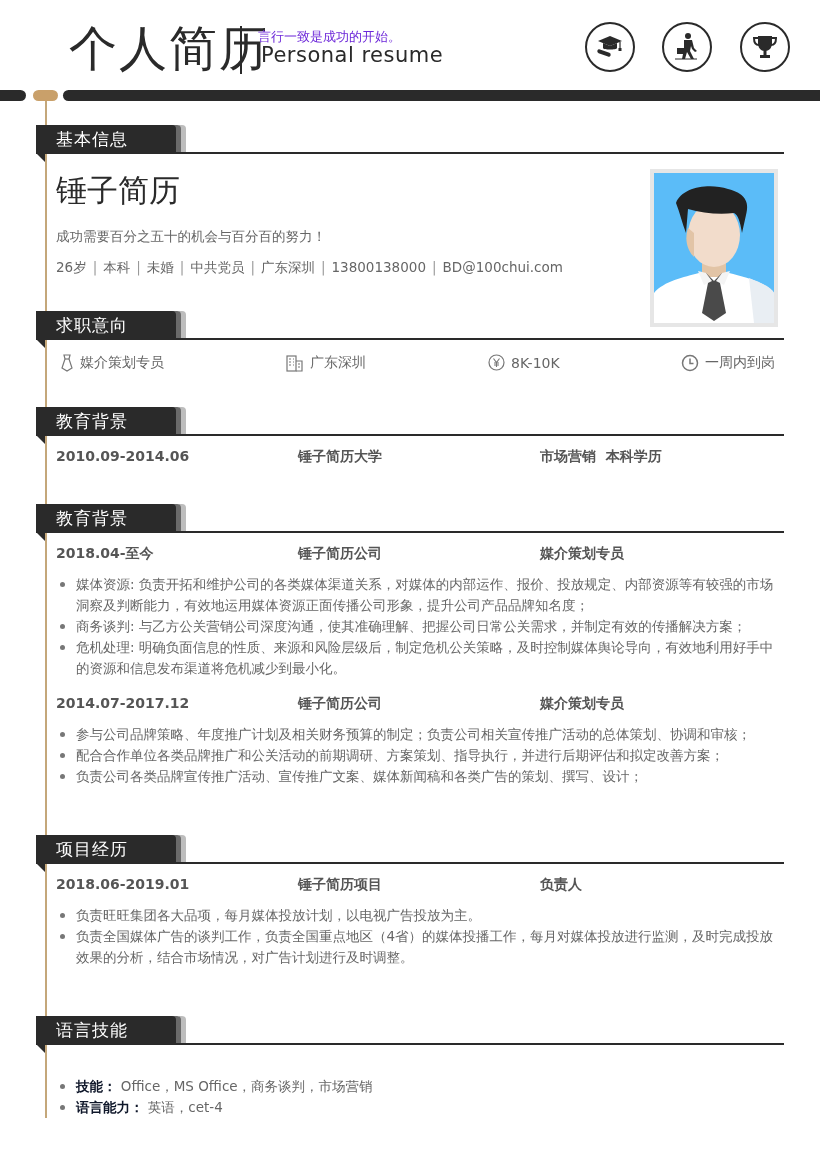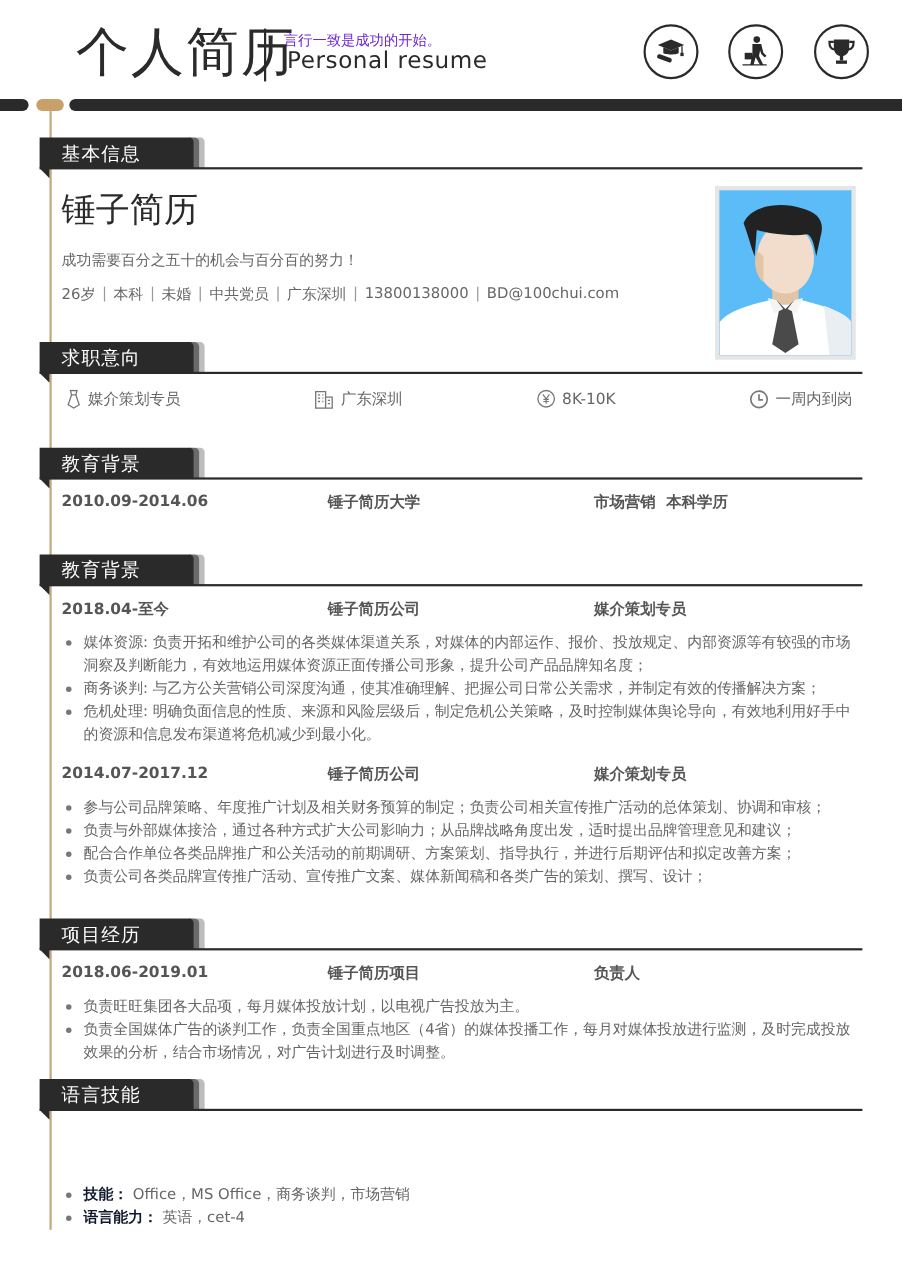--- a/index.html
+++ b/index.html
@@ -205,21 +205,20 @@
   <li>危机处理: 明确负面信息的性质、来源和风险层级后，制定危机公关策略，及时控制媒体舆论导向，有效地利用好手中的资源和信息发布渠道将危机减少到最小化。</li>
 </ul>
 
 <div class="row-head" style="top:695px;">
   <span style="left:0;">2014.07-2017.12</span>
   <span style="left:242px;">锤子简历公司</span>
   <span style="left:484px;">媒介策划专员</span>
 </div>
 <ul class="bullets" style="top:724px;">
   <li>参与公司品牌策略、年度推广计划及相关财务预算的制定；负责公司相关宣传推广活动的总体策划、协调和审核；</li>
-  <li>负责与外部媒体接洽，通过各种方式扩大公司影响力；从品牌战略角度出发，适时提出品牌管理意见和建议；</li>
   <li>配合合作单位各类品牌推广和公关活动的前期调研、方案策划、指导执行，并进行后期评估和拟定改善方案；</li>
   <li>负责公司各类品牌宣传推广活动、宣传推广文案、媒体新闻稿和各类广告的策划、撰写、设计；</li>
 </ul>
 
 <div class="sec" style="top:835px;">
   <div class="sec-shade2"></div>
     <div class="sec-shade1"></div>
     <div class="sec-tab"></div>
   <div class="sec-line"></div>
     <div class="sec-fold"></div>
@@ -228,21 +227,21 @@
 <div class="row-head" style="top:876px;">
   <span style="left:0;">2018.06-2019.01</span>
   <span style="left:242px;">锤子简历项目</span>
   <span style="left:484px;">负责人</span>
 </div>
 <ul class="bullets" style="top:905px;">
   <li>负责旺旺集团各大品项，每月媒体投放计划，以电视广告投放为主。</li>
   <li>负责全国媒体广告的谈判工作，负责全国重点地区（4省）的媒体投播工作，每月对媒体投放进行监测，及时完成投放效果的分析，结合市场情况，对广告计划进行及时调整。</li>
 </ul>
 
-<div class="sec" style="top:981px;text-align:right;">
+<div class="sec" style="top:1016px;text-align:right;">
   <div class="sec-shade2"></div>
     <div class="sec-shade1"></div>
     <div class="sec-tab"></div>
   <div class="sec-line"></div>
     <div class="sec-fold"></div>
   <div class="sec-label">语言技能</div>
 </div>
 <ul class="bullets" style="top:1076px;">
   <li><b>技能：</b><span> Office，MS Office，商务谈判，市场营销</span></li>
   <li><b>语言能力：</b><span> 英语，cet-4</span></li>

